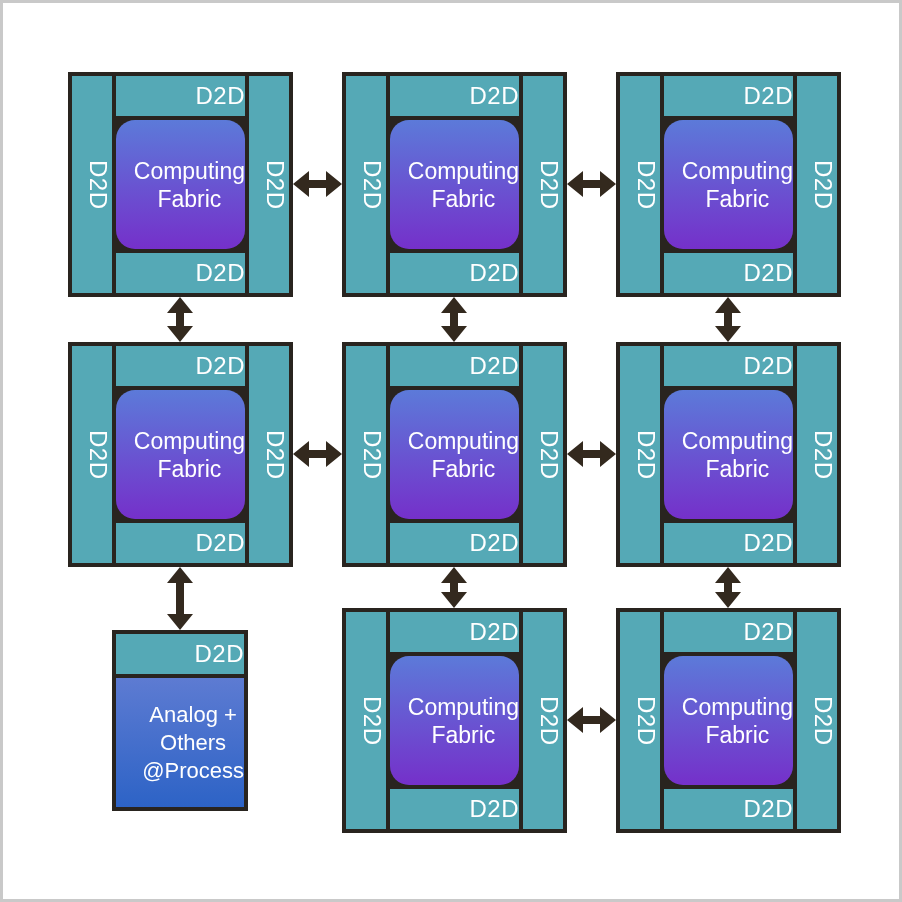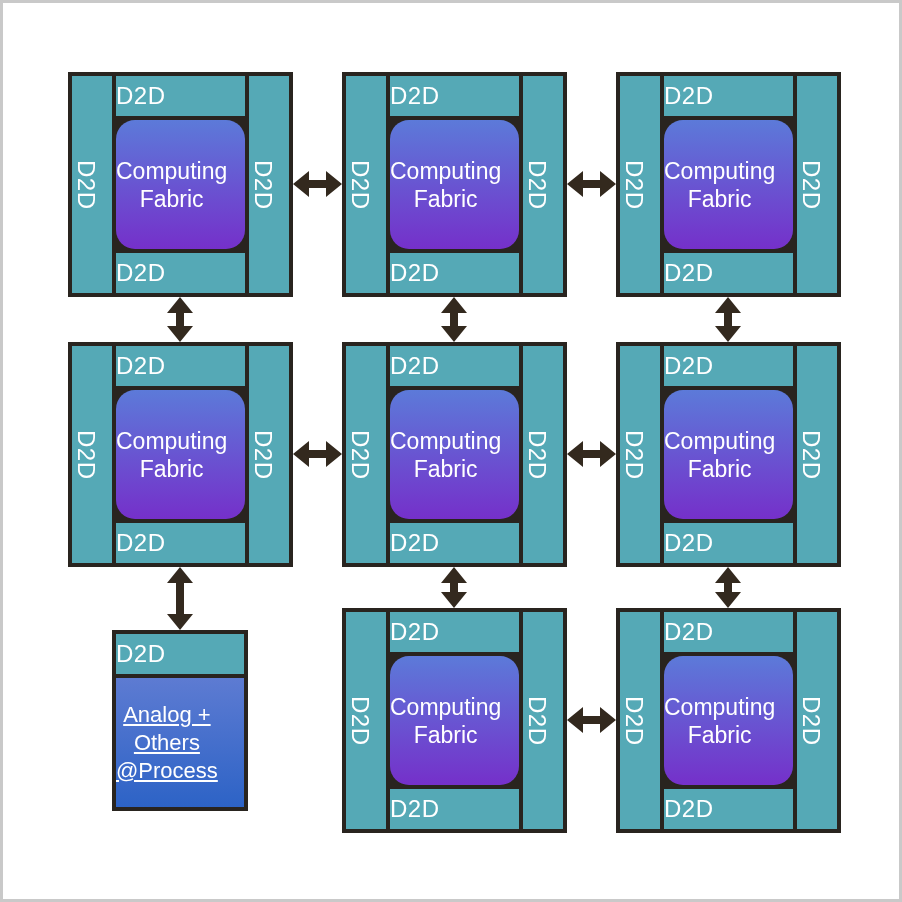--- a/index.html
+++ b/index.html
@@ -29,21 +29,21 @@
     position: absolute;
     width: 225px;
     height: 225px;
     background: var(--outline, #29241f);
   }
   .piece {
     position: absolute;
     background: var(--teal, #55a9b6);
     display: flex;
     align-items: center;
-    justify-content: flex-start;
+    justify-content: flex-end;
     color: var(--label, #ffffff);
   }
   .bar-left   { left: 4px;  top: 4px;  width: 40px;  height: 217px; }
   .bar-right  { right: 4px; top: 4px;  width: 40px;  height: 217px; }
   .bar-top    { left: 48px; top: 4px;  width: 129px; height: 40px; }
   .bar-bottom { left: 48px; bottom: 4px; width: 129px; height: 40px; }
   .fabric {
     left: 48px; top: 48px;
     width: 129px; height: 129px;
     background: linear-gradient(to bottom, var(--fab-top, #5c7ad9), var(--fab-bot, #7530ca));
@@ -74,21 +74,20 @@
     height: 40px;
   }
   .analog-body {
     left: 4px; right: 4px; top: 48px; bottom: 4px;
     background: linear-gradient(to bottom, var(--ana-top, #5d7bd2), var(--ana-bot, #2d63c6));
     text-align: center;
   }
   .analog-text {
     font-size: 22px;
     line-height: 28px;
-    text-decoration: underline;
   }
 </style>
 </head>
 <body>
 
 <div class="canvas">
   <div id="tiles-layer">
       <div class="tile" style="left: 65px; top: 69px; width: 225px; height: 225px;">
     <div class="piece bar-left">
       <span class="d2d-v">D2D</span>

